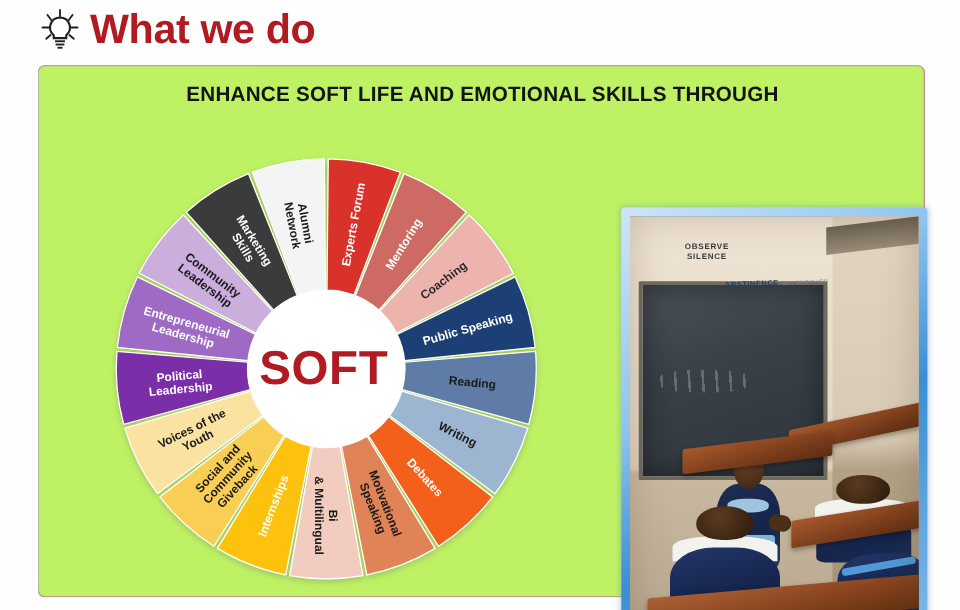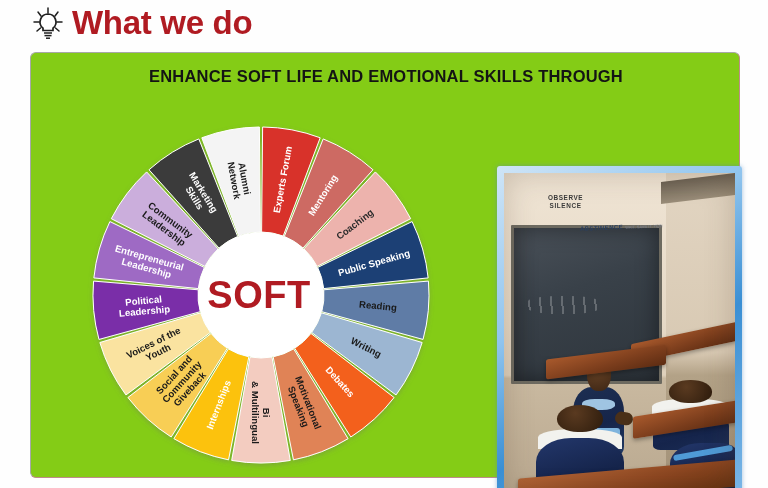--- a/index.html
+++ b/index.html
@@ -23,21 +23,21 @@
     position:absolute;left:72px;top:0px;
     font-size:33px;font-weight:bold;color:#b01b22;
     letter-spacing:-0.3px;line-height:46px;
     white-space:nowrap;
   }
 
   
   #content-card{
     position:absolute;left:30px;top:52px;
     width:710px;height:426px;
-    background:#84cc16;
+    background:#bef264;
     border:1px solid #a8a8a8;
     border-right-color:#c08a8a;
     border-bottom-color:#c08a8a;
     border-radius:6px;
     box-sizing:border-box;
   }
   #card-heading{
     position:absolute;left:0;top:14px;width:710px;
     text-align:center;
     font-size:16.5px;font-weight:bold;color:#141414;

